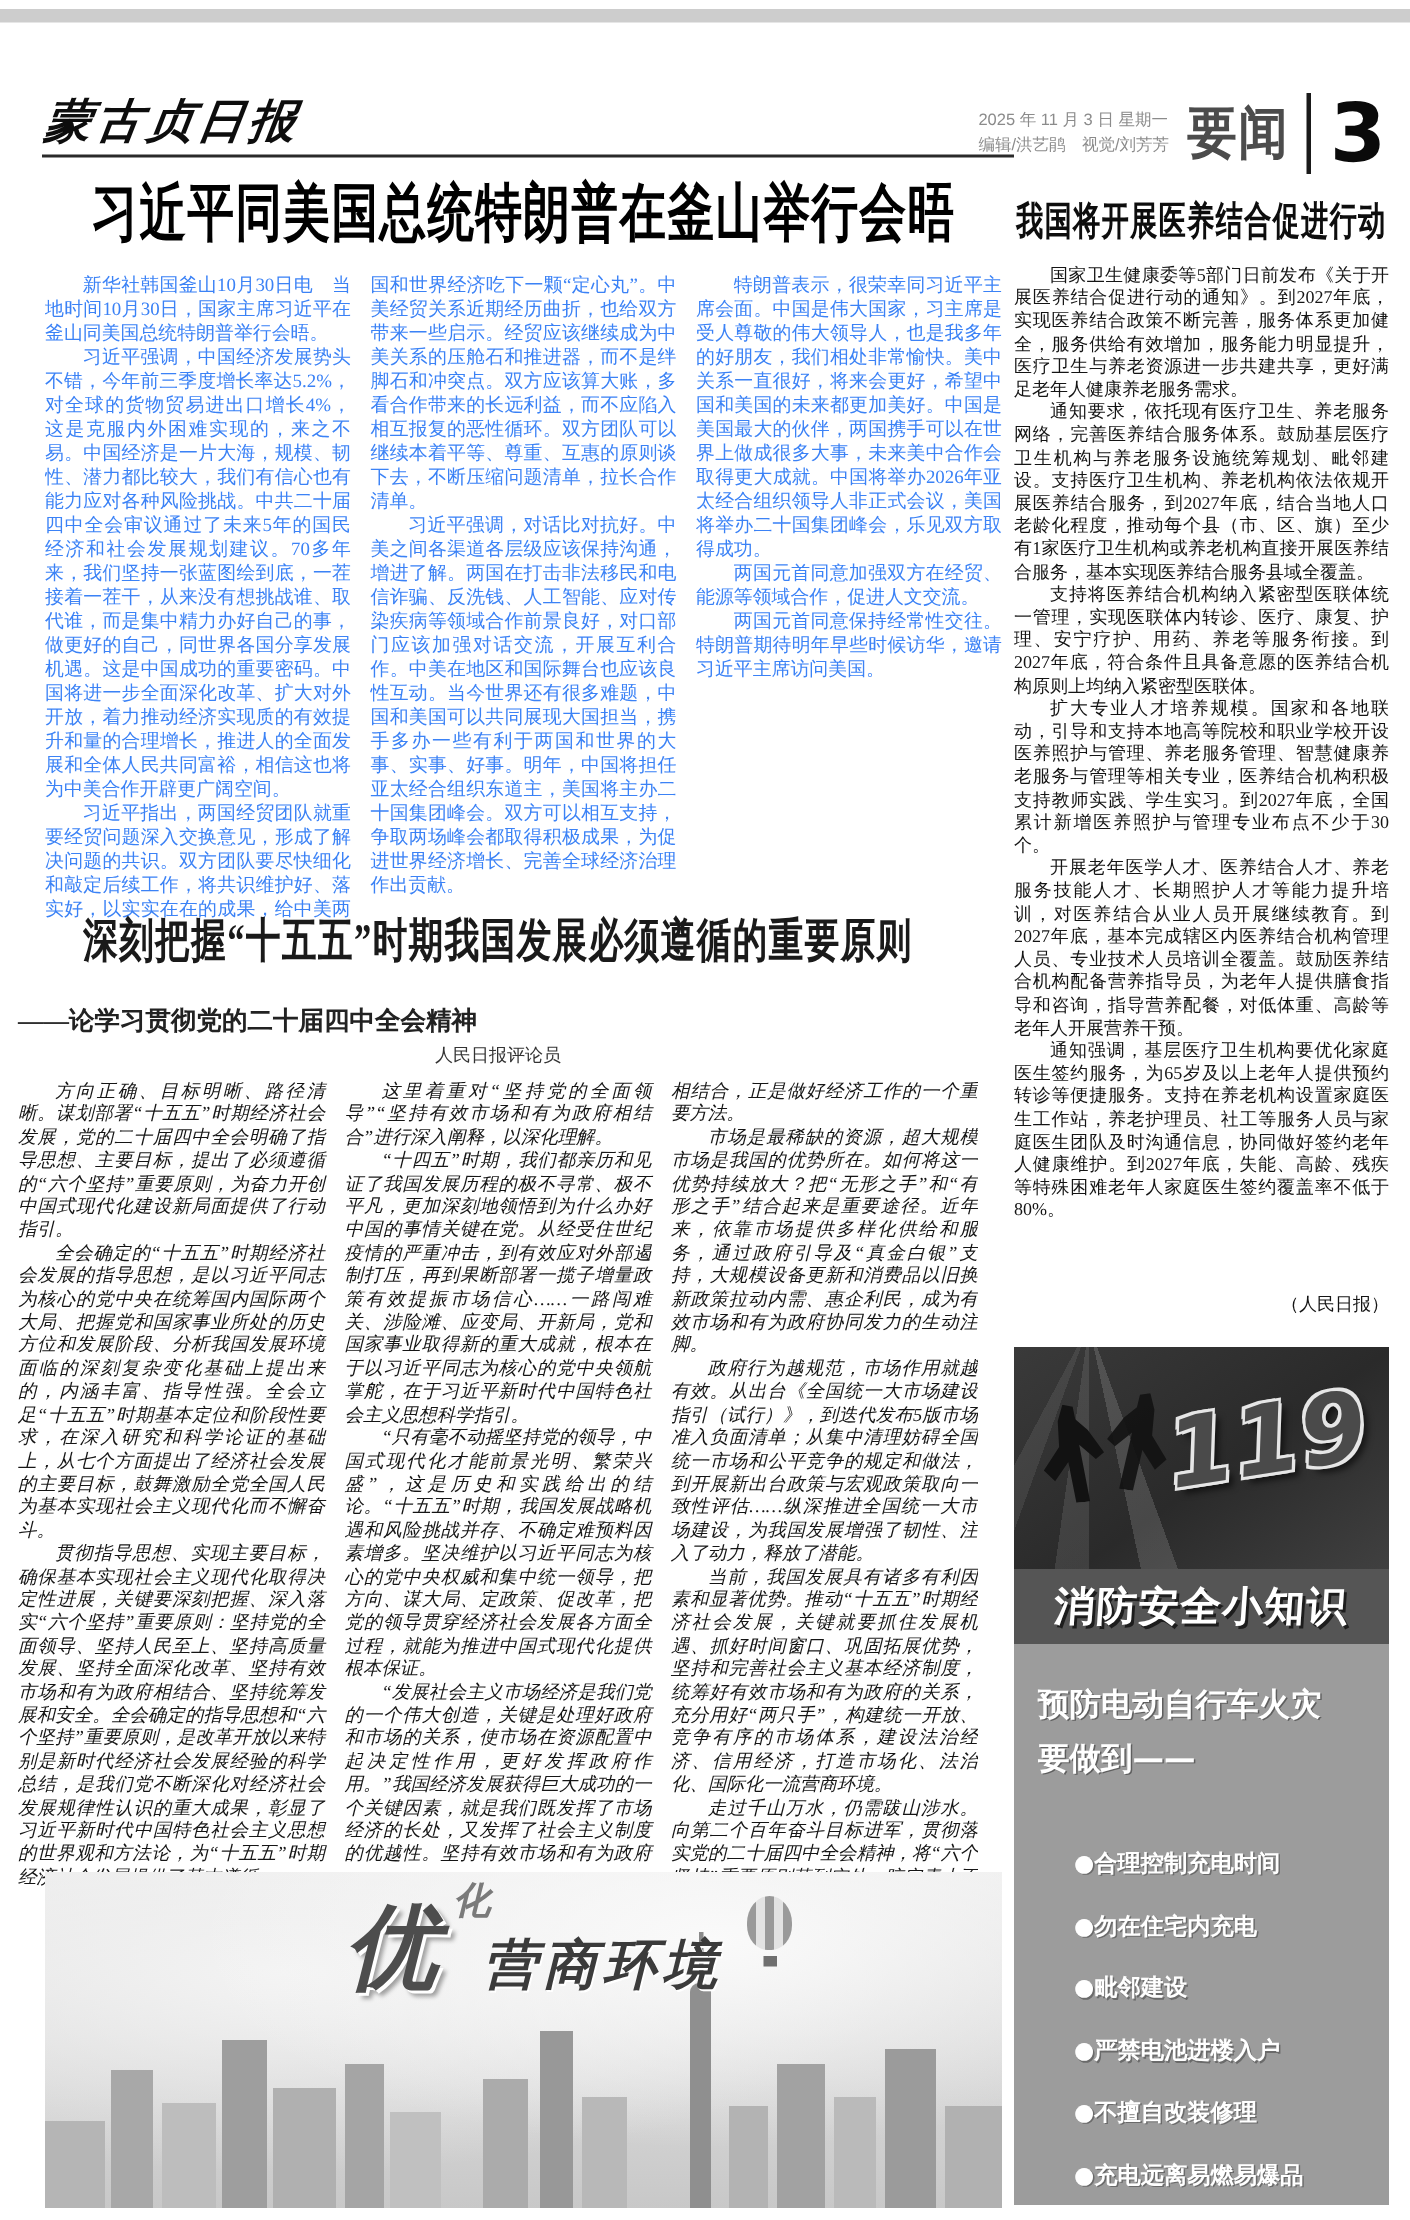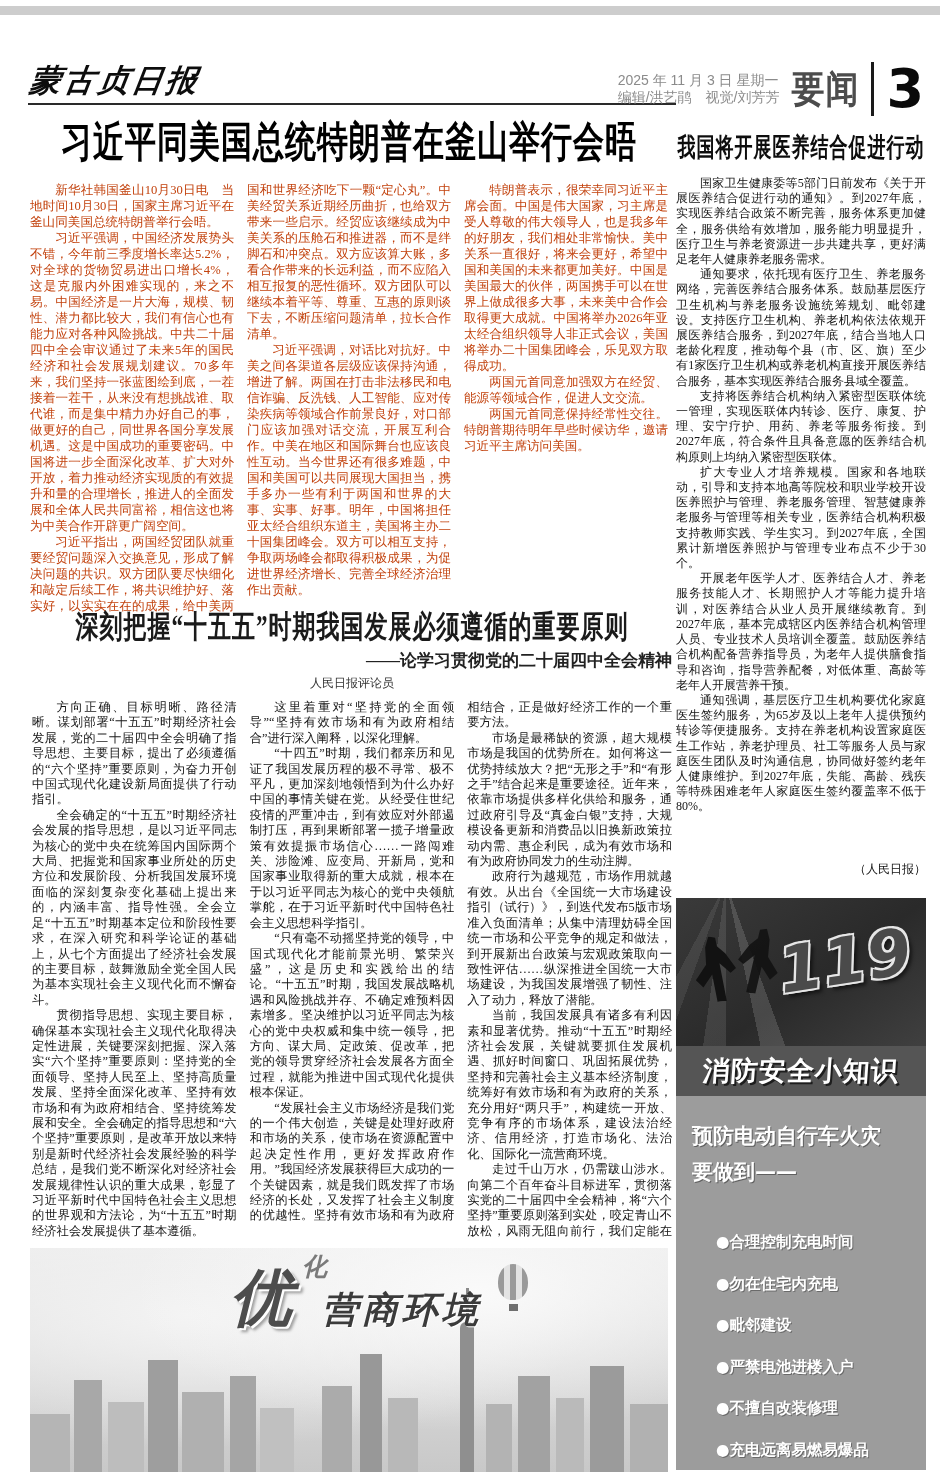--- a/index.html
+++ b/index.html
@@ -5,45 +5,45 @@
   html,body{margin:0;padding:0;background:#e9e9e9;}
   .page{position:relative;width:940px;height:1480px;background:#ffffff;overflow:hidden;
         font-family:"Liberation Serif","DejaVu Serif",serif;color:#1c1c1c;}
   .scan-strip{position:absolute;left:0;top:6px;width:940px;height:9px;background:#cdcdcd;}
 
   
   .masthead{position:absolute;left:30px;top:60px;font-size:31px;font-weight:bold;font-style:italic;
             letter-spacing:3px;transform:skewX(-8deg);color:#0d0d0d;white-space:nowrap;}
   .masthead-rule{position:absolute;left:28px;top:103px;width:648px;height:2px;background:#2a2a2a;}
   .header-right{position:absolute;right:16px;top:62px;display:flex;align-items:center;gap:12px;}
-  .header-meta{font-family:"Liberation Sans","DejaVu Sans",sans-serif;font-size:14px;line-height:17px;
+  .header-meta{font-family:"Liberation Sans","DejaVu Sans",sans-serif;font-size:11px;line-height:17px;
                color:#8b8b8b;text-align:left;white-space:nowrap;}
   .section-title{font-family:"DejaVu Sans","Liberation Sans",sans-serif;font-size:33px;font-weight:900;
                  color:#4c4c4c;letter-spacing:1px;transform:scaleY(1.15);transform-origin:center;}
   .header-vdiv{width:3px;height:54px;background:#1a1a1a;}
   .page-number{font-family:"DejaVu Sans","Liberation Sans",sans-serif;font-size:54px;font-weight:900;
                color:#0a0a0a;line-height:54px;}
 
   
   .lead{position:absolute;left:30px;top:114px;width:638px;}
   .lead-headline{margin:0;font-family:"DejaVu Sans","Liberation Sans",sans-serif;font-size:31px;
                  font-weight:900;text-align:center;color:#000;letter-spacing:1px;white-space:nowrap;
                  transform:scaleY(1.35);transform-origin:top center;}
   .lead-body{margin-top:26px;height:434px;column-count:3;column-gap:13px;column-fill:auto;
-             overflow:hidden;font-size:12.6px;line-height:16px;text-align:justify;color:#c2410c;}
+             overflow:hidden;font-size:12.6px;line-height:16px;text-align:justify;color:#3b82f6;}
   .lead-body p{margin:0;text-indent:2em;}
 
   
-  .editorial{position:absolute;left:32px;top:606px;width:640px;}
+  .editorial{position:absolute;left:12px;top:606px;width:640px;}
   .ed-headline{margin:0;font-size:23px;font-weight:bold;text-align:center;color:#1a1a1a;
                letter-spacing:1px;white-space:nowrap;transform:scaleY(1.35);transform-origin:top center;}
-  .ed-subtitle{margin-top:12px;font-size:17px;font-weight:bold;text-align:right;color:#222;}
+  .ed-subtitle{margin-top:32px;font-size:17px;font-weight:bold;text-align:left;color:#222;}
   .ed-byline{margin-top:3px;font-size:12px;text-align:center;color:#333;}
   .ed-body{margin-top:8px;height:540px;column-count:3;column-gap:13px;column-fill:auto;overflow:hidden;
-           font-size:12.3px;line-height:15.4px;text-align:justify;color:#151515;}
+           font-size:12.3px;line-height:15.4px;text-align:justify;font-style:italic;color:#151515;}
   .ed-body p{margin:0;text-indent:2em;}
 
   
   .rail{position:absolute;left:676px;top:130px;width:250px;}
   .rail-headline{margin:0;font-size:18px;font-weight:900;text-align:center;letter-spacing:1px;
                  color:#0d0d0d;white-space:nowrap;transform:scaleY(1.45);transform-origin:top center;}
   .rail-body{margin-top:22px;height:700px;overflow:hidden;font-size:12px;line-height:15.2px;
              text-align:justify;color:#141414;}
   .rail-body p{margin:0;text-indent:2em;}
   .rail-credit{margin-top:-15px;text-align:right;font-size:12px;color:#141414;}

